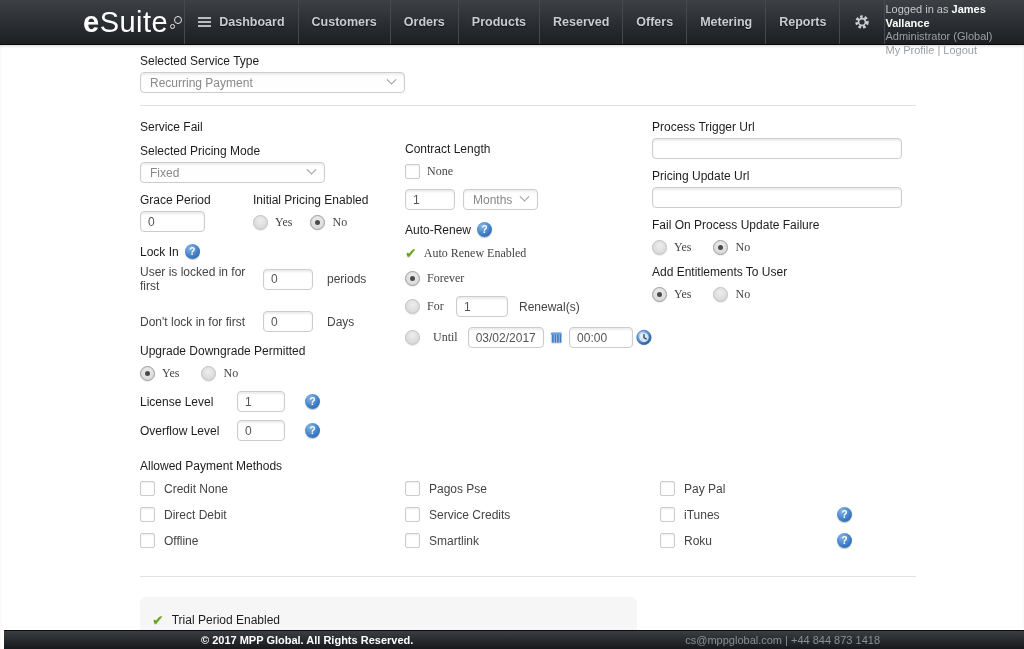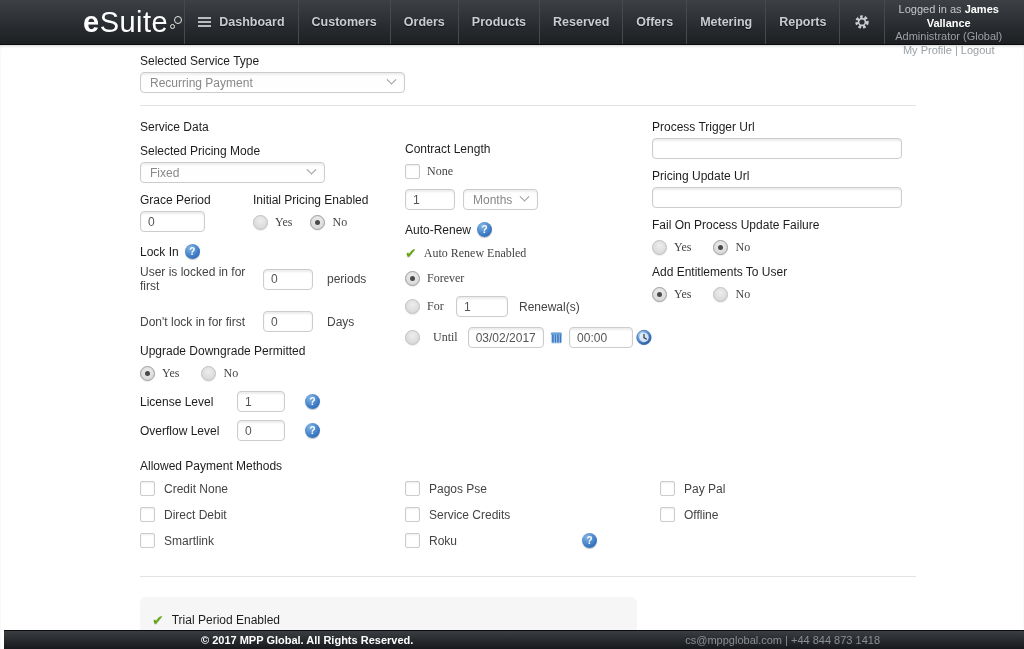--- a/index.html
+++ b/index.html
@@ -22,21 +22,21 @@
   .bubble.b2 { width:8px; height:8px; right:-14px; top:-6px; }
   nav { display:flex; }
   .nav-item {
     display:flex; align-items:center; gap:8px; padding:0 13px; color:#c9ccd0;
     font-size:12.5px; font-weight:bold; border-left:1px solid #46494d; cursor:pointer;
     text-shadow:0 1px 1px rgba(0,0,0,.6);
   }
   .nav-item.last { border-right:1px solid #46494d; }
   .burger { width:13px; height:10px; background:repeating-linear-gradient(#b9bcc0 0 2px, transparent 2px 4px); }
   .gear-svg { display:block; }
-  .user-block { margin-left:auto; text-align:center; padding:3px 12px 16px 0; line-height:13.5px; font-size:11px; color:#9aa0a6; }
+  .user-block { margin-left:auto; text-align:left; padding:3px 12px 16px 0; line-height:13.5px; font-size:11px; color:#9aa0a6; }
   .user-line1 { color:#c4c8cc; }
   .user-line1 b { color:#fff; }
   .user-links { cursor:default; }
   .user-links span.lnk { cursor:pointer; }
   
   .content { padding:9px 108px 0 140px; box-shadow:inset 0 2px 3px -1px rgba(0,0,0,.18); }
   .lbl { font-weight:normal; color:#1d1d1d; margin-bottom:4px; display:block; }
   .txt { color:#444; }
   .inp {
     height:21px; border:1px solid #ccc; border-radius:4px; padding:2px 7px; font-size:12px; color:#555;
@@ -155,21 +155,21 @@
       <span>Recurring Payment</span>
       <span class="chev"></span>
     </div>
   </div>
 
   <hr class="divider">
 
   <div class="cols">
 
     <div class="col-l">
-      <span class="lbl mb10">Service Data</span>
+      <span class="lbl mb10">Service Fail</span>
 
       <span class="lbl">Selected Pricing Mode</span>
       <div class="sel mb10" style="width:185px">
         <span>Fixed</span>
         <span class="chev"></span>
       </div>
 
       <div class="row mb12" style="align-items:flex-start">
         <div style="width:113px">
           <span class="lbl">Grace Period</span>
@@ -324,20 +324,25 @@
       <div class="pay-cell">
           <span class="chk"></span>
           <span class="plbl">Direct Debit</span>
         </div>
       <div class="pay-cell">
           <span class="chk"></span>
           <span class="plbl">Service Credits</span>
         </div>
       <div class="pay-cell">
           <span class="chk"></span>
+          <span class="plbl">iTunes</span>
+          <span class="help"></span>
+        </div>
+      <div class="pay-cell">
+          <span class="chk"></span>
           <span class="plbl">Offline</span>
         </div>
       <div class="pay-cell">
           <span class="chk"></span>
           <span class="plbl">Smartlink</span>
         </div>
       <div class="pay-cell">
           <span class="chk"></span>
           <span class="plbl">Roku</span>
           <span class="help"></span>

